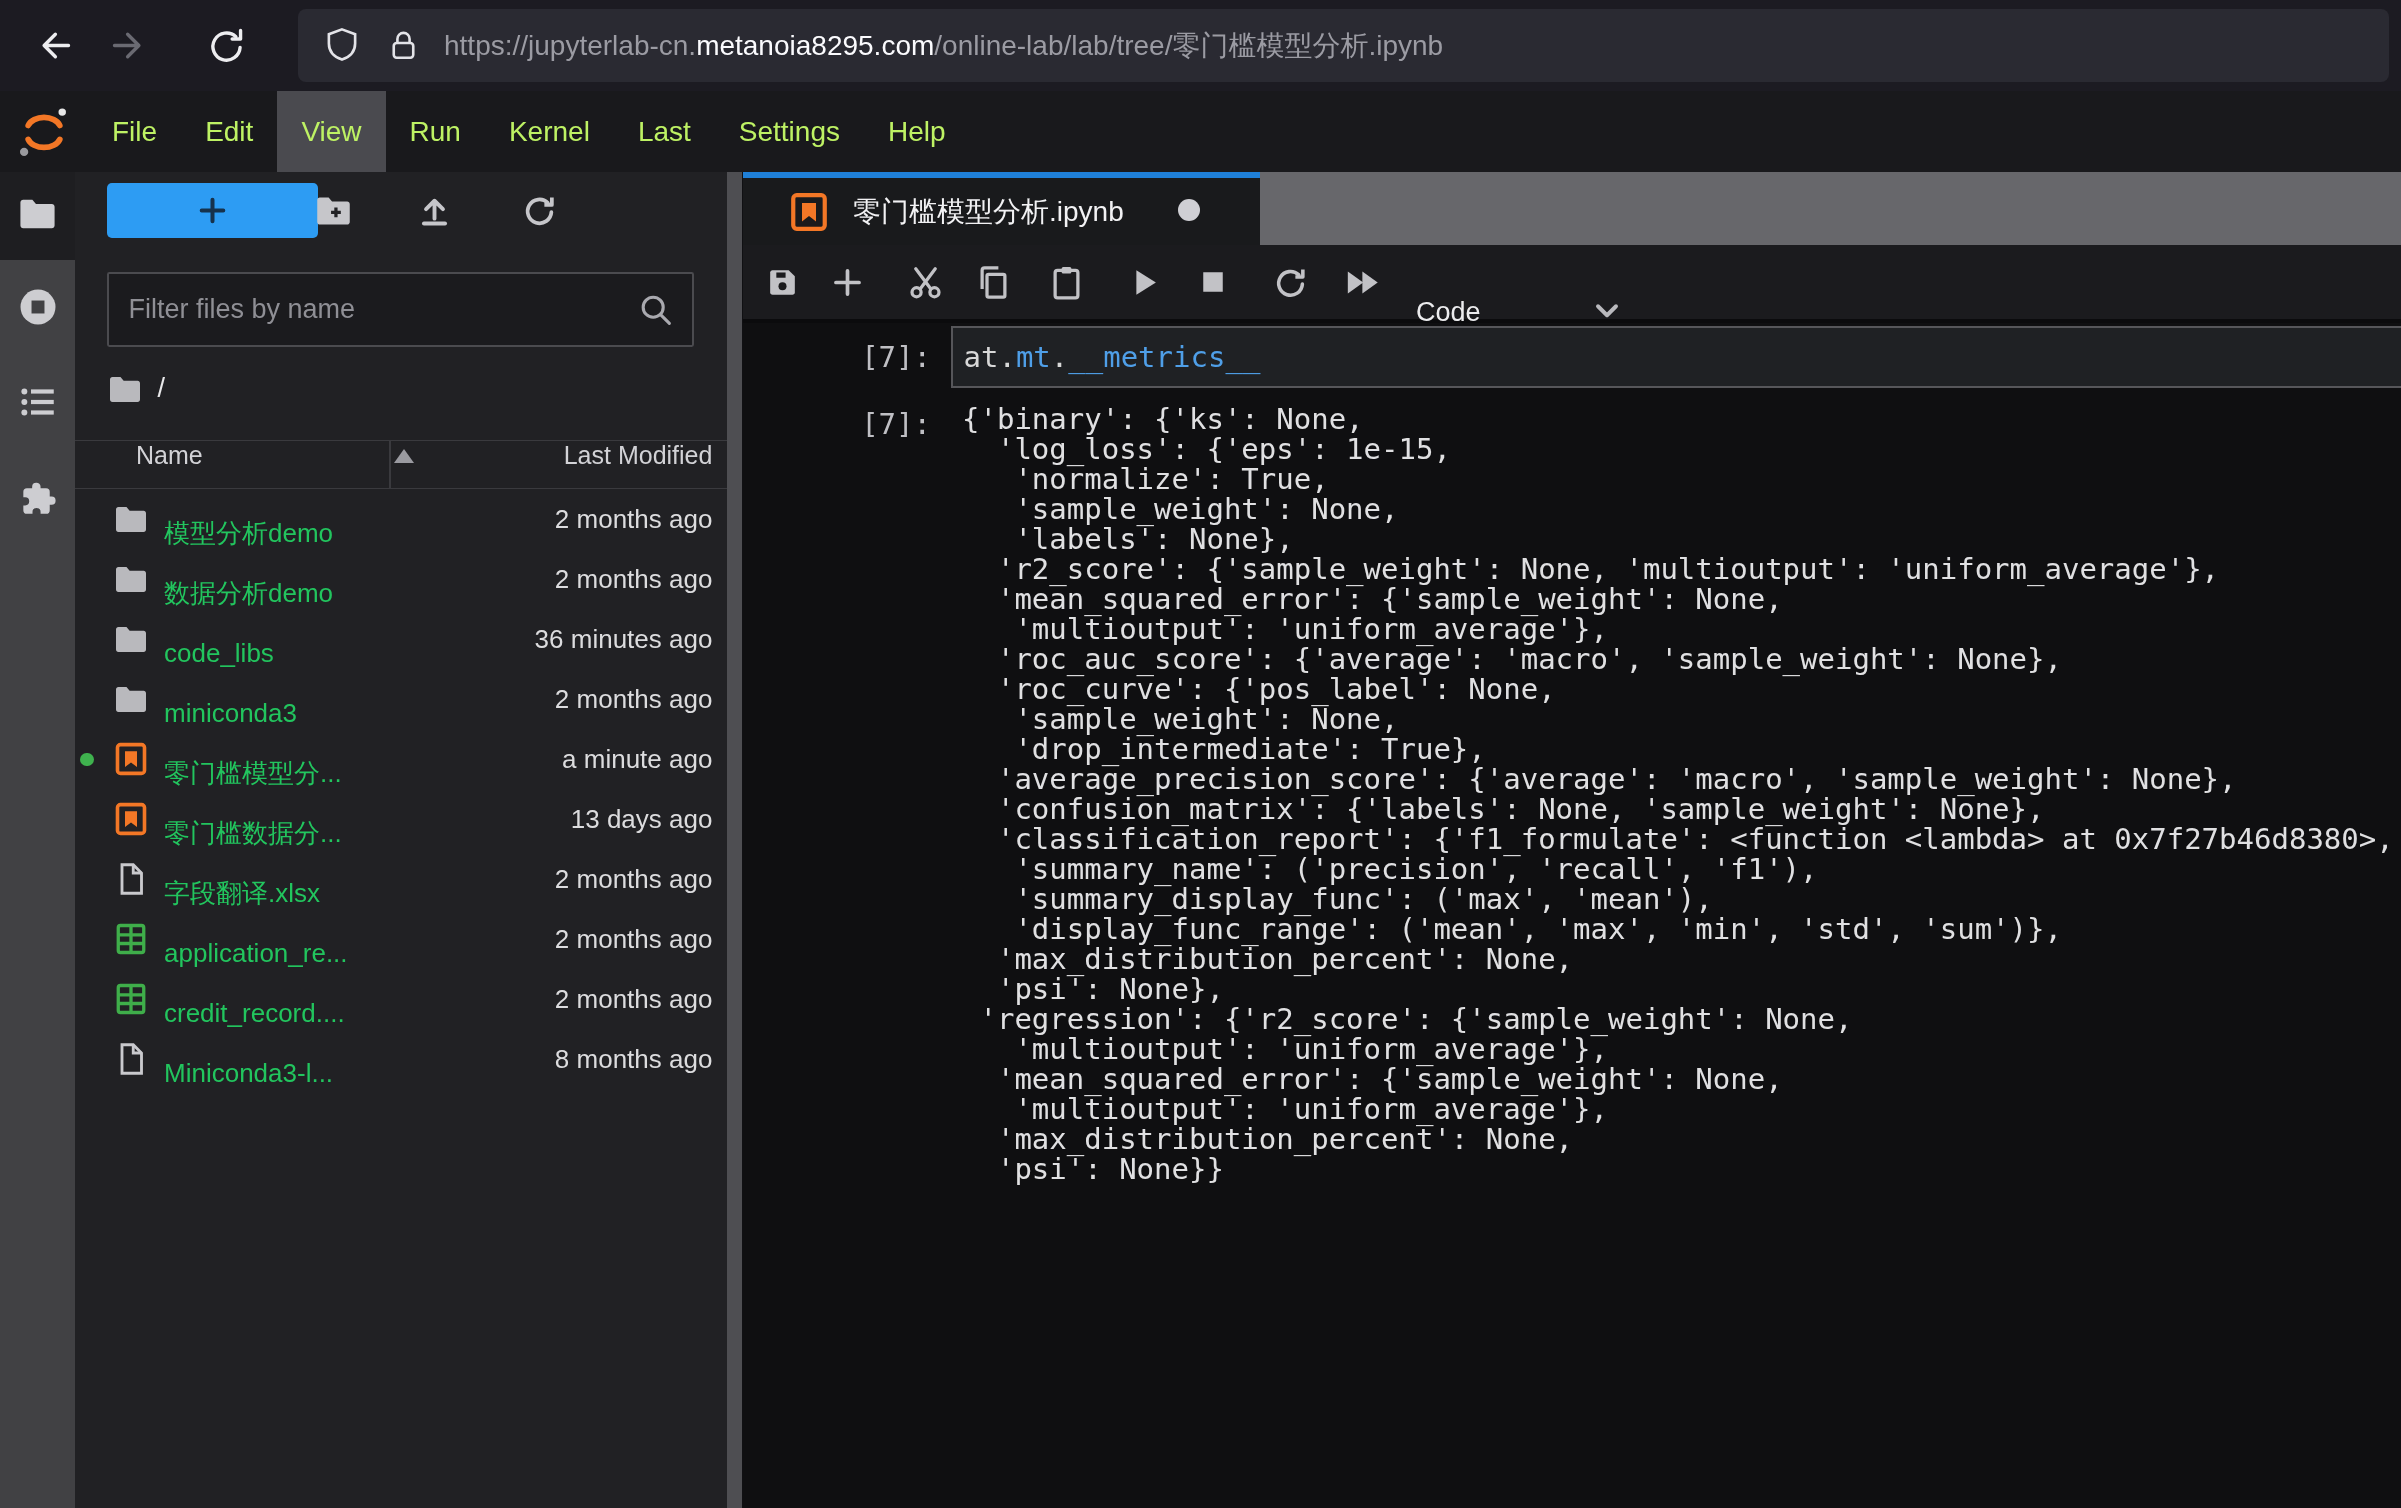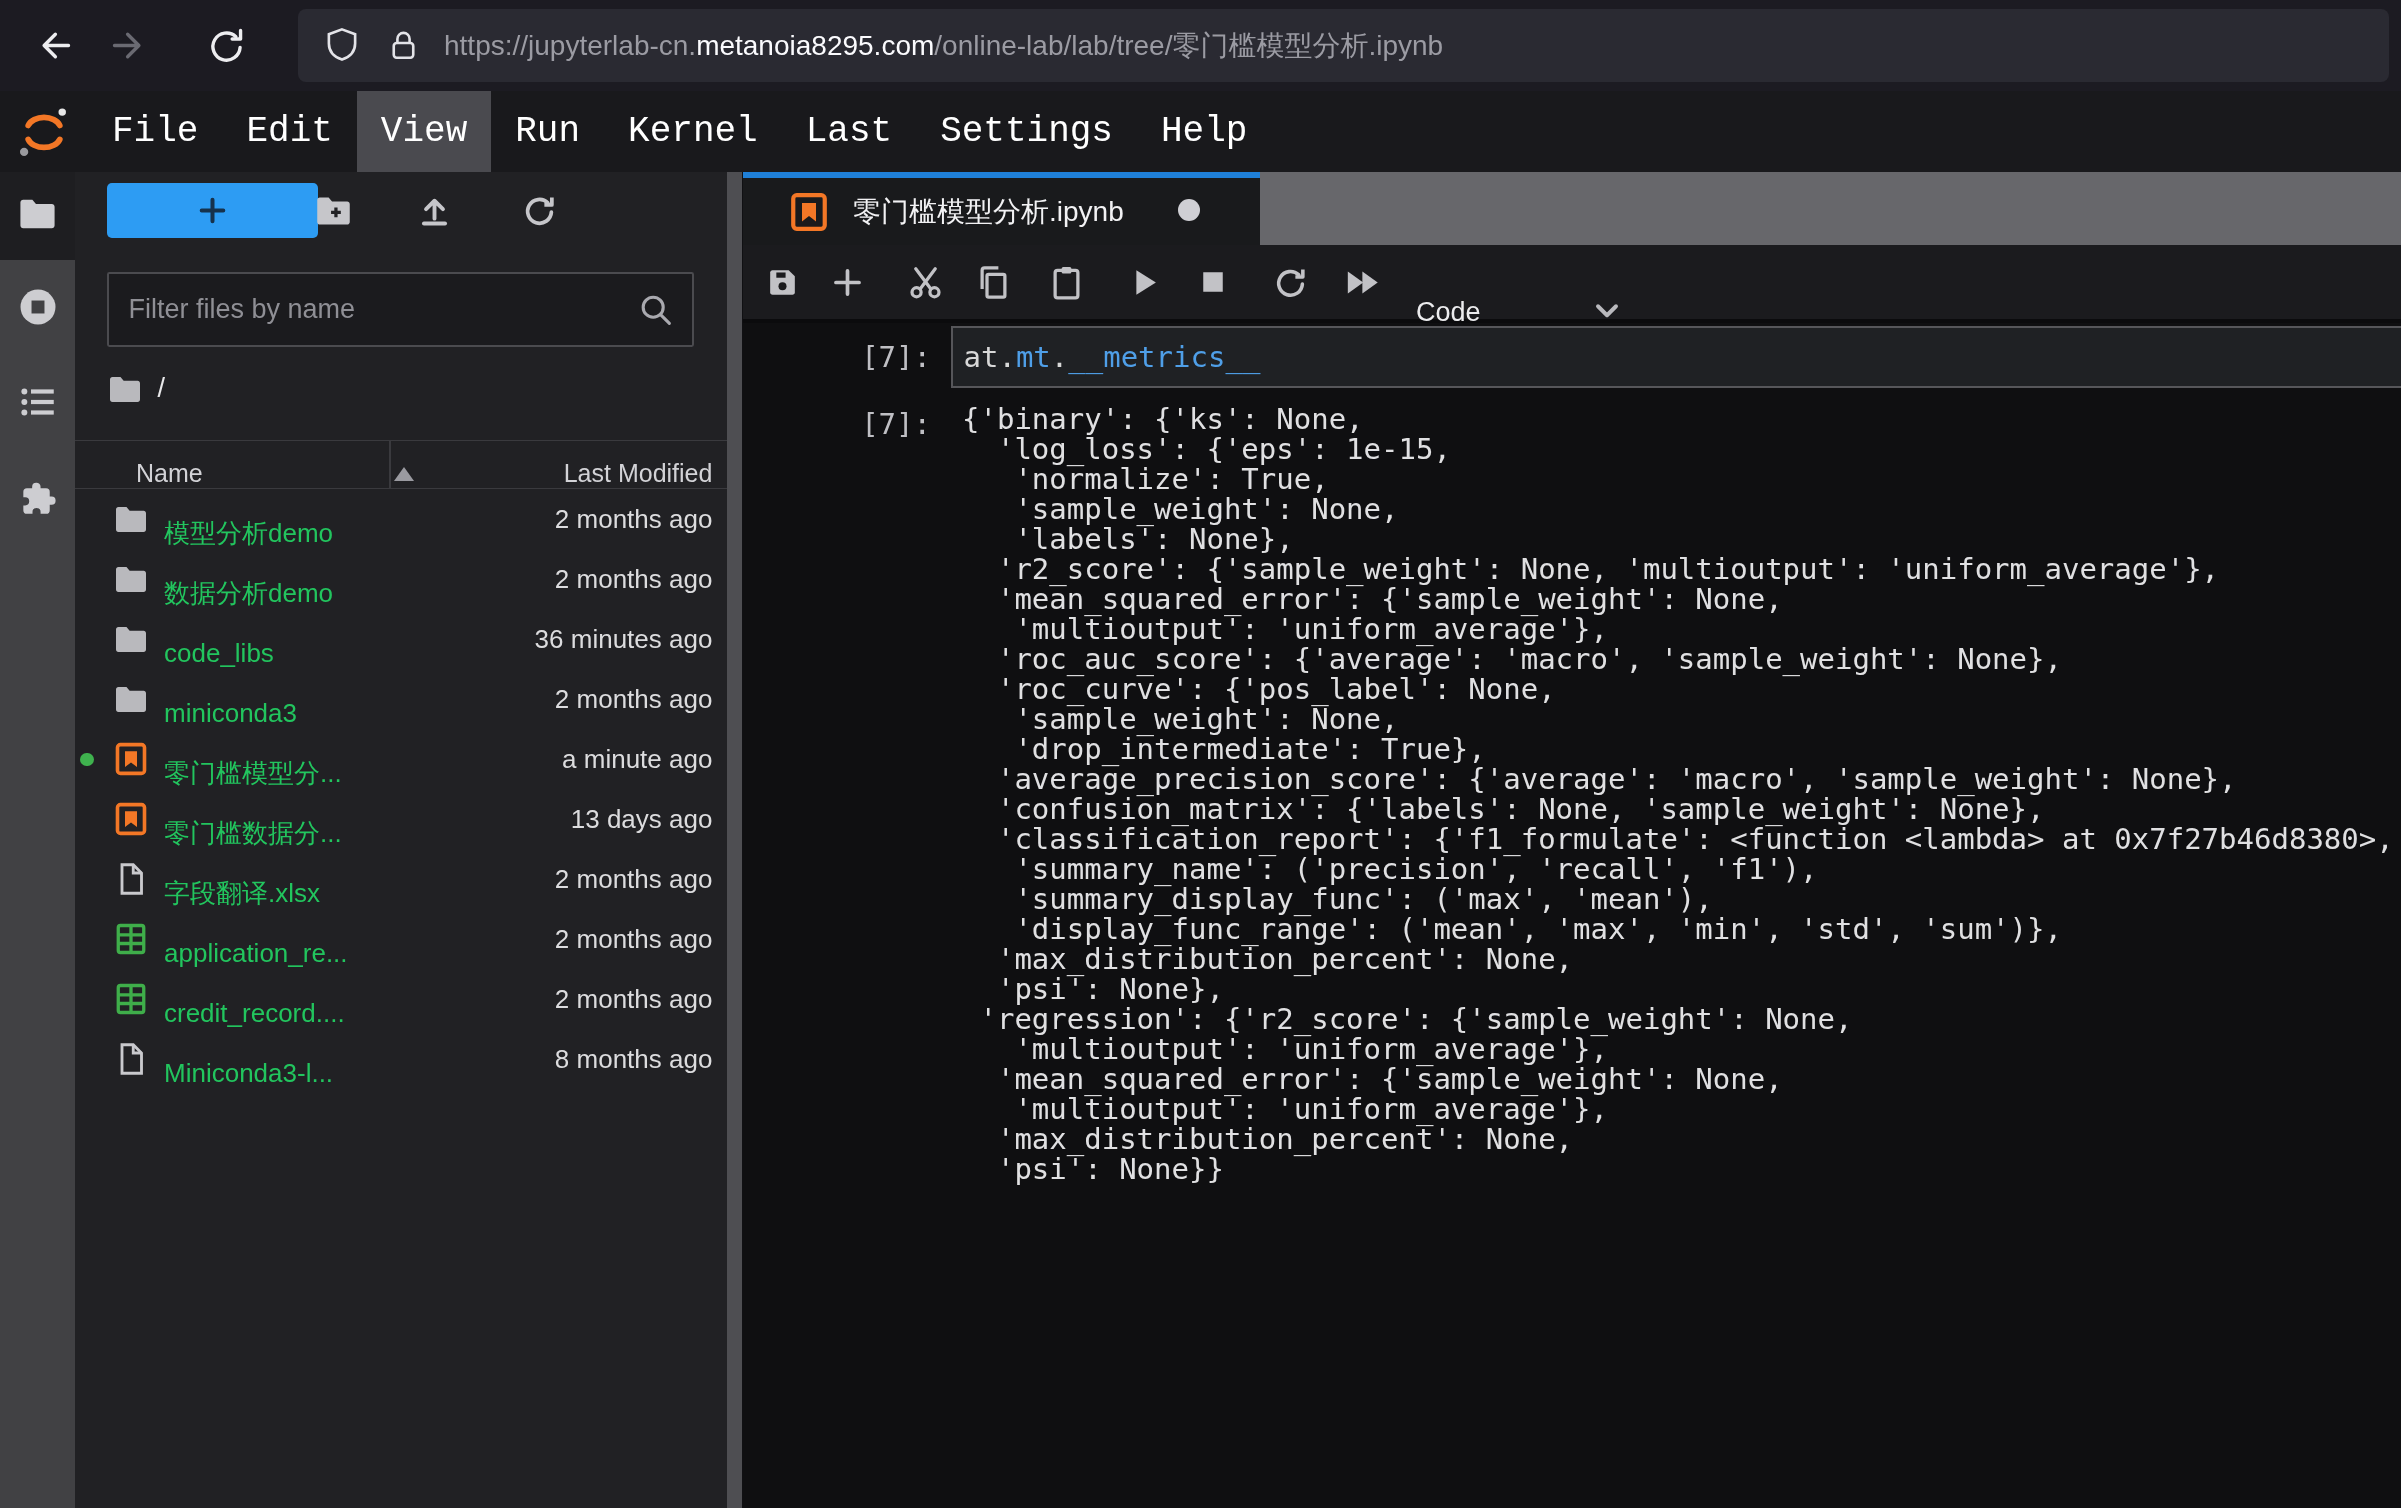--- a/index.html
+++ b/index.html
@@ -16,21 +16,21 @@
   .urlbar{position:absolute;left:298px;top:9px;right:12px;height:73px;background:#2a2a32;
           border-radius:8px;display:flex;align-items:center;padding-left:23px;}
   .urlbar .chip{margin-right:21px;color:#e3e3e8;}
   .urltext{font-size:28px;color:#9b9ba3;white-space:nowrap;}
   .urltext .host{color:#fbfbfe;}
 
   
   .menubar{position:absolute;left:0;top:91px;width:2401px;height:81px;background:#19191c;
            display:flex;align-items:stretch;}
   .logo{width:88px;display:flex;align-items:center;justify-content:center;}
-  .menu-item{display:flex;align-items:center;padding:0 24px;font-size:36px;color:#ffffff;cursor:default;font-family:Liberation Mono, monospace;}
+  .menu-item{display:flex;align-items:center;padding:0 24px;font-size:28px;color:#bef264;cursor:default;}
   .menu-item.active{background:#4a4a4f;}
 
   
   .strip{position:absolute;left:0;top:172px;width:75px;height:1337px;background:#414144;}
   .strip .darkcap{position:absolute;left:0;top:0;width:75px;height:88px;background:#1e1e21;}
   .strip .sideicon{position:absolute;left:0;width:75px;display:flex;justify-content:center;color:#cdcdd1;}
 
   
   .filepanel{position:absolute;left:75px;top:172px;width:652px;height:1337px;background:#212124;}
   .fb-actions{position:absolute;left:0;top:0;width:652px;height:89px;}
@@ -41,21 +41,21 @@
   .filterbox{position:absolute;left:32px;top:100px;width:587px;height:75px;background:#1b1b1e;
              border:2.4px solid #4b4b4f;border-radius:2.4px;box-sizing:border-box;
              display:flex;align-items:center;}
   .filterbox input{flex:1;background:transparent;border:none;outline:none;padding:0 0 0 19.5px;
              font-size:27px;color:#d8d8d8;font-family:"Liberation Sans",sans-serif;}
   .filterbox input::placeholder{color:#8f8f95;}
   .filterbox .mag{margin-right:18px;color:#a9a9af;}
   .breadcrumb{position:absolute;left:32px;top:193px;height:47px;display:flex;align-items:center;color:#b9b9bd;}
   .breadcrumb .slash{margin-left:14.6px;font-size:27px;color:#e8e8ea;}
   .listhead{position:absolute;left:0;top:268px;width:652px;height:49px;border-top:1.6px solid #3a3a3e;
-            border-bottom:1.6px solid #3a3a3e;box-sizing:border-box;display:flex;align-items:flex-end;
+            border-bottom:1.6px solid #3a3a3e;box-sizing:border-box;display:flex;align-items:flex-start;
             font-size:25px;color:#d2d2d6;}
   .listhead .namecol{padding-left:61px;display:flex;align-items:center;gap:13px;}
   .listhead .divider{position:absolute;left:314px;top:0;width:1.6px;height:100%;background:#3a3a3e;}
   .listhead .modcol{position:absolute;right:14.6px;}
   .sort-tri{width:0;height:0;border-left:10.5px solid transparent;border-right:10.5px solid transparent;
             border-bottom:14.6px solid #9a9aa0;}
   .filelist{position:absolute;left:0;top:317px;width:652px;}
   .filerow{position:relative;height:60px;display:flex;align-items:center;}
   .filerow .ficon{position:absolute;left:38px;width:36px;height:36px;}
   .filerow .fname{position:absolute;left:89px;max-width:268px;white-space:nowrap;overflow:hidden;

